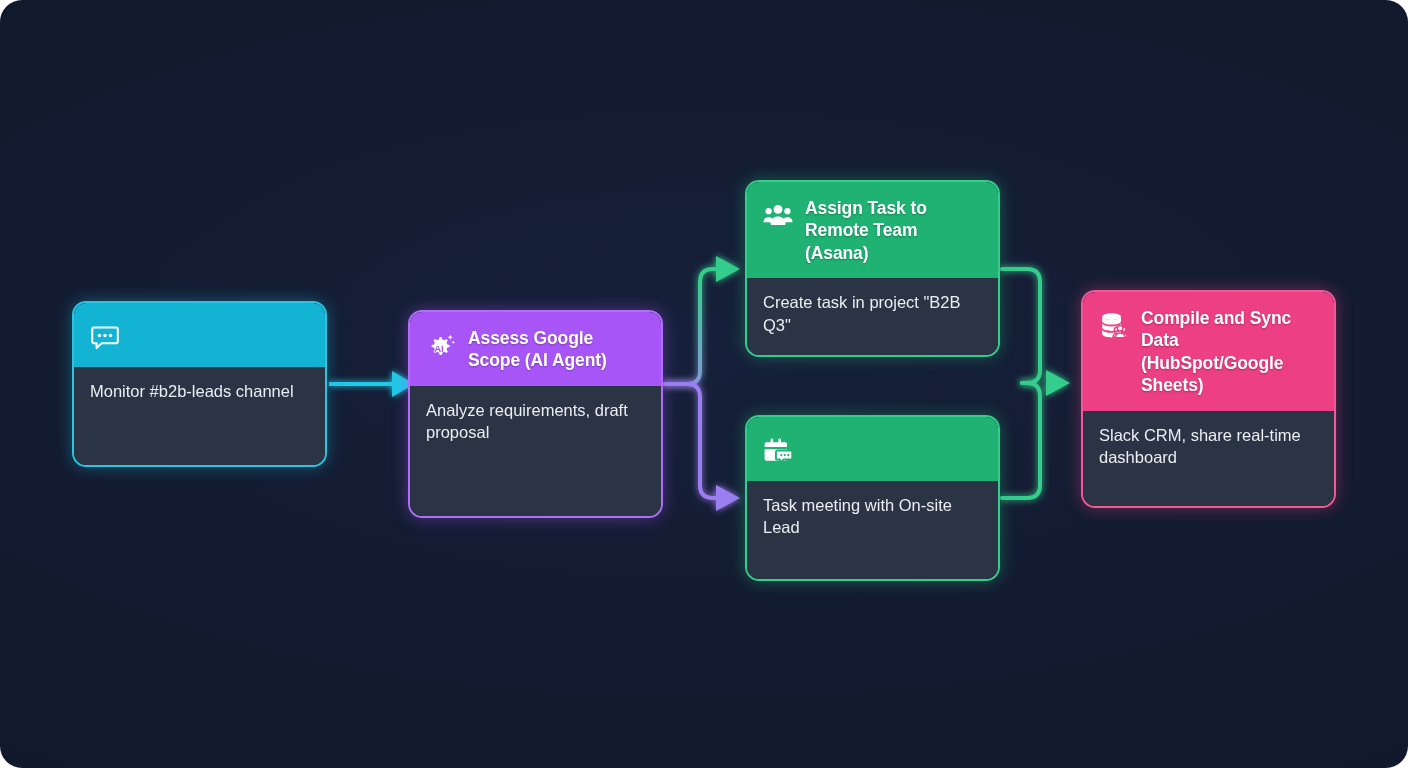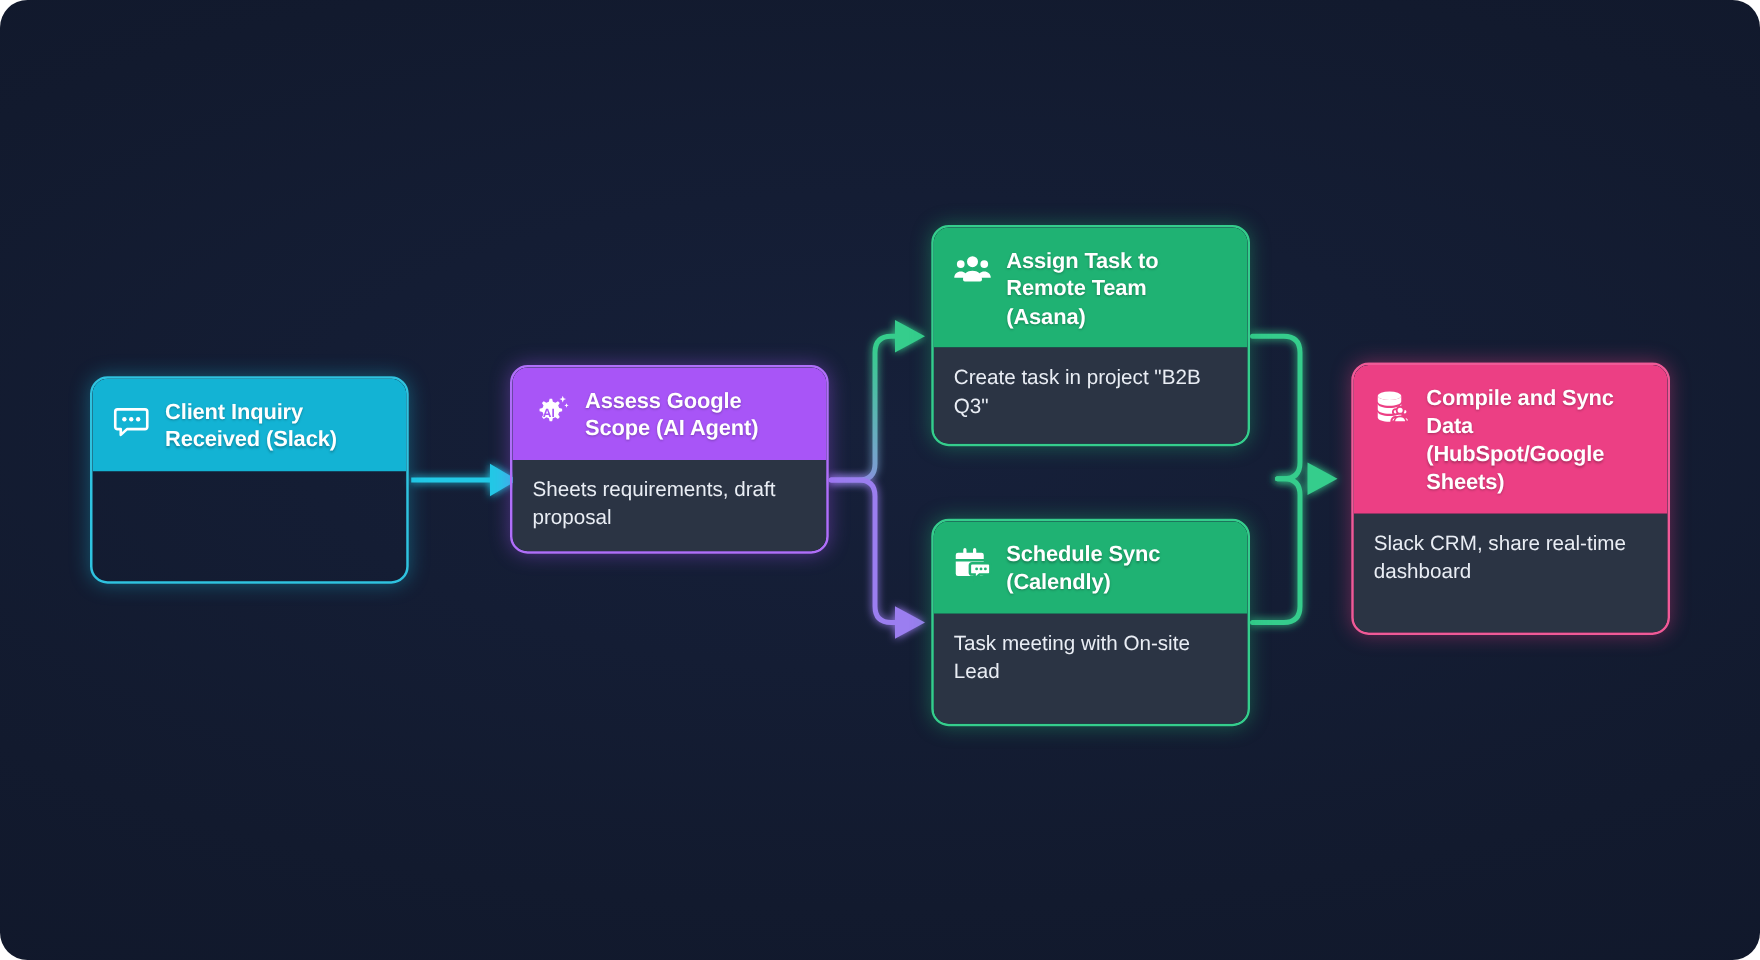--- a/index.html
+++ b/index.html
@@ -88,21 +88,21 @@
   .node.cyan   .node-head { background: #13b3d4; }
   .node.purple { border: 2px solid #b06ff9; box-shadow: 0 0 16px rgba(168,85,247,0.42); }
   .node.purple .node-head { background: #a855f7; }
   .node.green  { border: 2px solid #35cd8c; box-shadow: 0 0 16px rgba(34,181,115,0.42); }
   .node.green  .node-head { background: #1fb273; }
   .node.pink   { border: 2px solid #f05a97; box-shadow: 0 0 16px rgba(236,63,132,0.42); }
   .node.pink   .node-head { background: #ec3f84; }
 
   
   #node-slack    { left: 72px;   top: 301px; width: 255px; height: 166px; }
-  #node-ai       { left: 408px;  top: 292px; width: 255px; height: 151px; }
+  #node-ai       { left: 408px;  top: 310px; width: 255px; height: 208px; }
   #node-asana    { left: 745px;  top: 180px; width: 255px; height: 177px; }
   #node-calendly { left: 745px;  top: 415px; width: 255px; height: 166px; }
   #node-hubspot  { left: 1081px; top: 290px; width: 255px; height: 218px; }
 </style>
 </head>
 <body>
 
 <div id="canvas">
 
   <svg id="wires" viewBox="0 0 1408 768" xmlns="http://www.w3.org/2000/svg">
@@ -157,39 +157,39 @@
     <div class="node-inner">
       <div class="node-head">
         <span class="node-icon">
           <svg width="30" height="30" viewBox="0 0 30 30">
             <path d="M4 5.5h22a1.8 1.8 0 0 1 1.8 1.8v12.2a1.8 1.8 0 0 1-1.8 1.8H11.6l-5 4.6v-4.6H4a1.8 1.8 0 0 1-1.8-1.8V7.3A1.8 1.8 0 0 1 4 5.5z" fill="none" stroke="#ffffff" stroke-width="2.1" stroke-linejoin="round"></path>
             <circle cx="9.5" cy="13.4" r="1.75" fill="#ffffff"></circle>
             <circle cx="15" cy="13.4" r="1.75" fill="#ffffff"></circle>
             <circle cx="20.5" cy="13.4" r="1.75" fill="#ffffff"></circle>
           </svg>
         </span>
-        <span class="node-title">Client Inquiry Received (Slack)</span>
-      </div>
+      </div>
+      <div class="node-body">Monitor #b2b-leads channel</div>
     </div>
   </div>
 
   <div class="node purple" id="node-ai">
     <div class="node-inner">
       <div class="node-head">
         <span class="node-icon">
           <svg width="30" height="30" viewBox="0 0 30 30">
             <path d="M13.3 3.2h1.9l.55 2.2 1.9.8 1.95-1.2 1.35 1.35-1.2 1.95.8 1.9 2.2.55v1.9l-2.2.55-.8 1.9 1.2 1.95-1.35 1.35-1.95-1.2-1.9.8-.55 2.2h-1.9l-.55-2.2-1.9-.8-1.95 1.2L7.5 17.05l1.2-1.95-.8-1.9-2.2-.55v-1.9l2.2-.55.8-1.9-1.2-1.95L8.85 5l1.95 1.2 1.9-.8z" fill="#ffffff" transform="translate(-0.4,2.6) scale(1.06)"></path>
             <text x="8.2" y="20.6" font-family="Liberation Sans, sans-serif" font-size="9.6" font-weight="bold" fill="#a855f7">AI</text>
             <path d="M24.2 3.6l.75 1.9 1.9.75-1.9.75-.75 1.9-.75-1.9-1.9-.75 1.9-.75z" fill="#ffffff"></path>
             <path d="M27.2 9.6l.5 1.25 1.25.5-1.25.5-.5 1.25-.5-1.25-1.25-.5 1.25-.5z" fill="#ffffff"></path>
           </svg>
         </span>
         <span class="node-title">Assess Google Scope (AI Agent)</span>
       </div>
-      <div class="node-body">Sheets requirements, draft proposal</div>
+      <div class="node-body">Analyze requirements, draft proposal</div>
     </div>
   </div>
 
   <div class="node green" id="node-asana">
     <div class="node-inner">
       <div class="node-head">
         <span class="node-icon">
           <svg width="30" height="30" viewBox="0 0 30 30">
             <circle cx="5.6" cy="10.2" r="3.1" fill="#ffffff"></circle>
             <circle cx="24.4" cy="10.2" r="3.1" fill="#ffffff"></circle>
@@ -213,21 +213,20 @@
             <rect x="7.6" y="2.4" width="2.6" height="5" rx="1.3" fill="#ffffff"></rect>
             <rect x="15.4" y="2.4" width="2.6" height="5" rx="1.3" fill="#ffffff"></rect>
             <path d="M3.4 6.2h18.8a1.8 1.8 0 0 1 1.8 1.8v3.1H1.6V8a1.8 1.8 0 0 1 1.8-1.8z" fill="#ffffff"></path>
             <path d="M1.6 13.2h22.4V23a1.8 1.8 0 0 1-1.8 1.8H3.4A1.8 1.8 0 0 1 1.6 23z" fill="#ffffff"></path>
             <path d="M14.6 14.6h13a1.7 1.7 0 0 1 1.7 1.7v5.6a1.7 1.7 0 0 1-1.7 1.7h-6.9l-4 3.3v-3.3h-2.1a1.7 1.7 0 0 1-1.7-1.7v-5.6a1.7 1.7 0 0 1 1.7-1.7z" fill="#ffffff" stroke="#1fb273" stroke-width="2"></path>
             <circle cx="18.3" cy="19.1" r="1.15" fill="#1fb273"></circle>
             <circle cx="21.8" cy="19.1" r="1.15" fill="#1fb273"></circle>
             <circle cx="25.3" cy="19.1" r="1.15" fill="#1fb273"></circle>
           </svg>
         </span>
-        <span class="node-title">Schedule Sync (Calendly)</span>
       </div>
       <div class="node-body">Task meeting with On-site Lead</div>
     </div>
   </div>
 
   <div class="node pink" id="node-hubspot">
     <div class="node-inner">
       <div class="node-head">
         <span class="node-icon">
           <svg width="30" height="30" viewBox="0 0 30 30">

